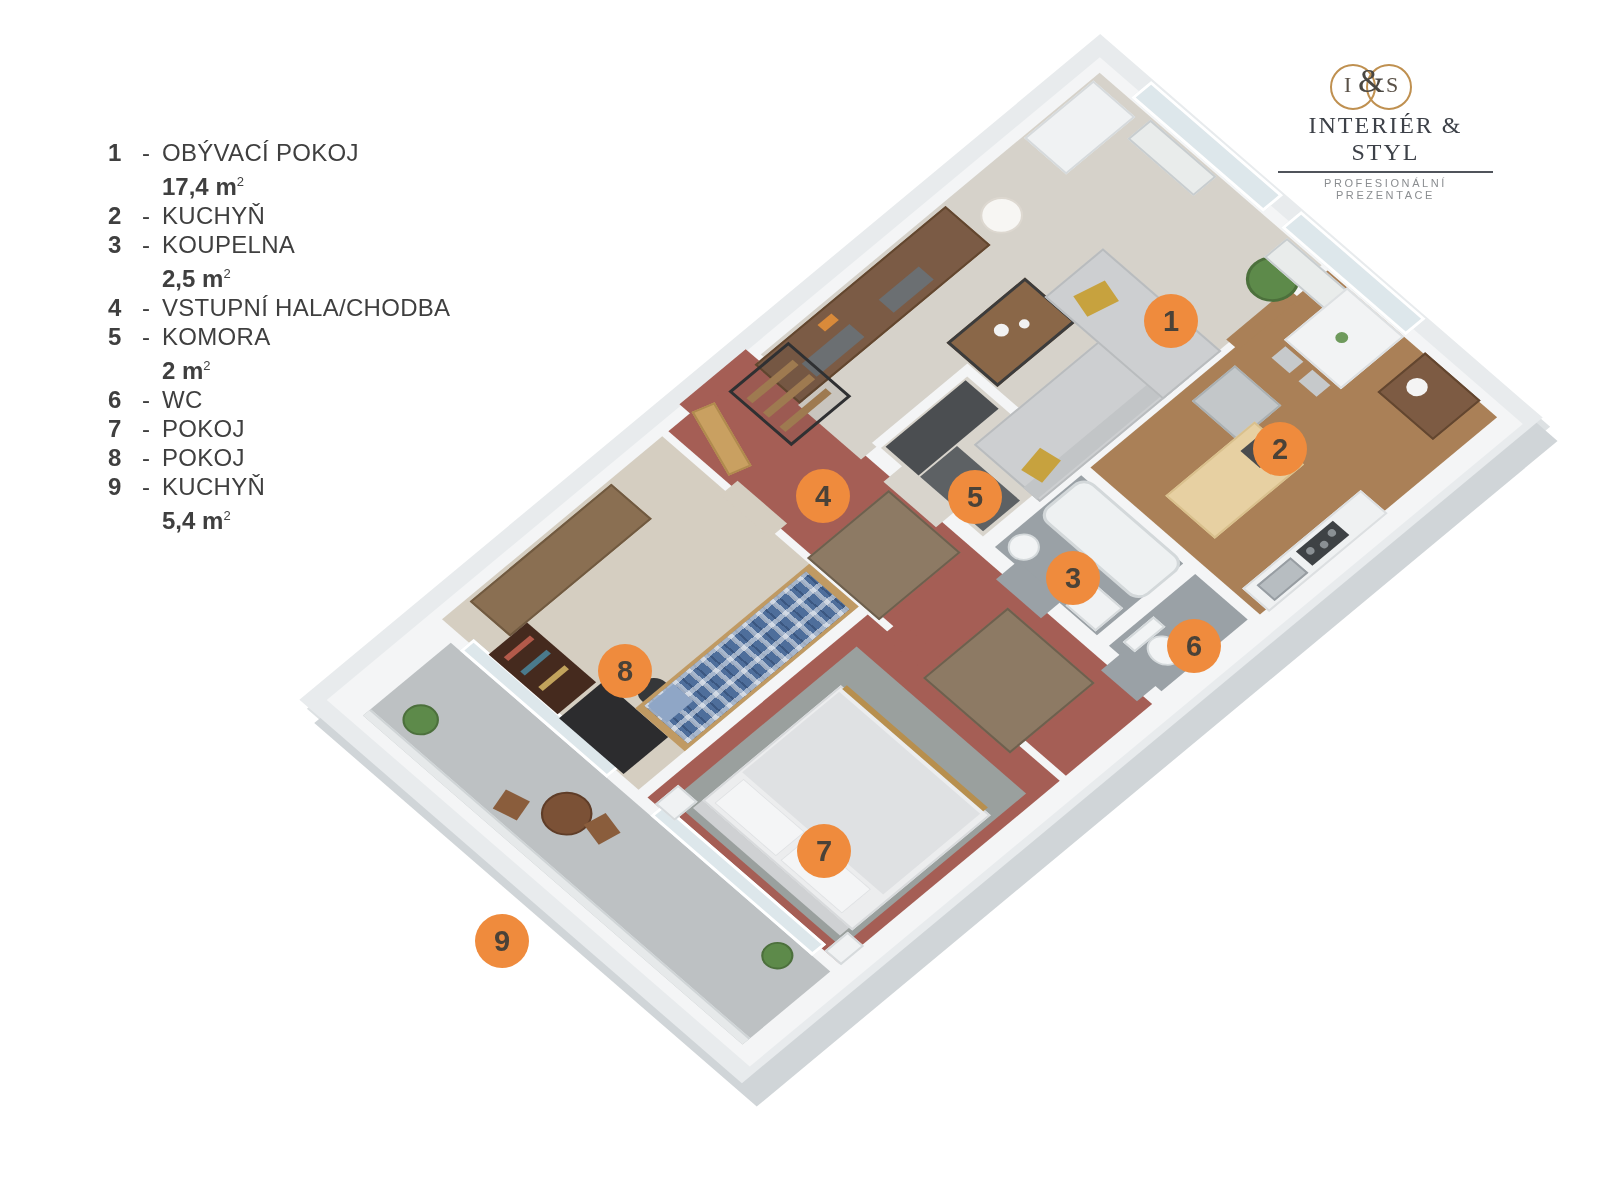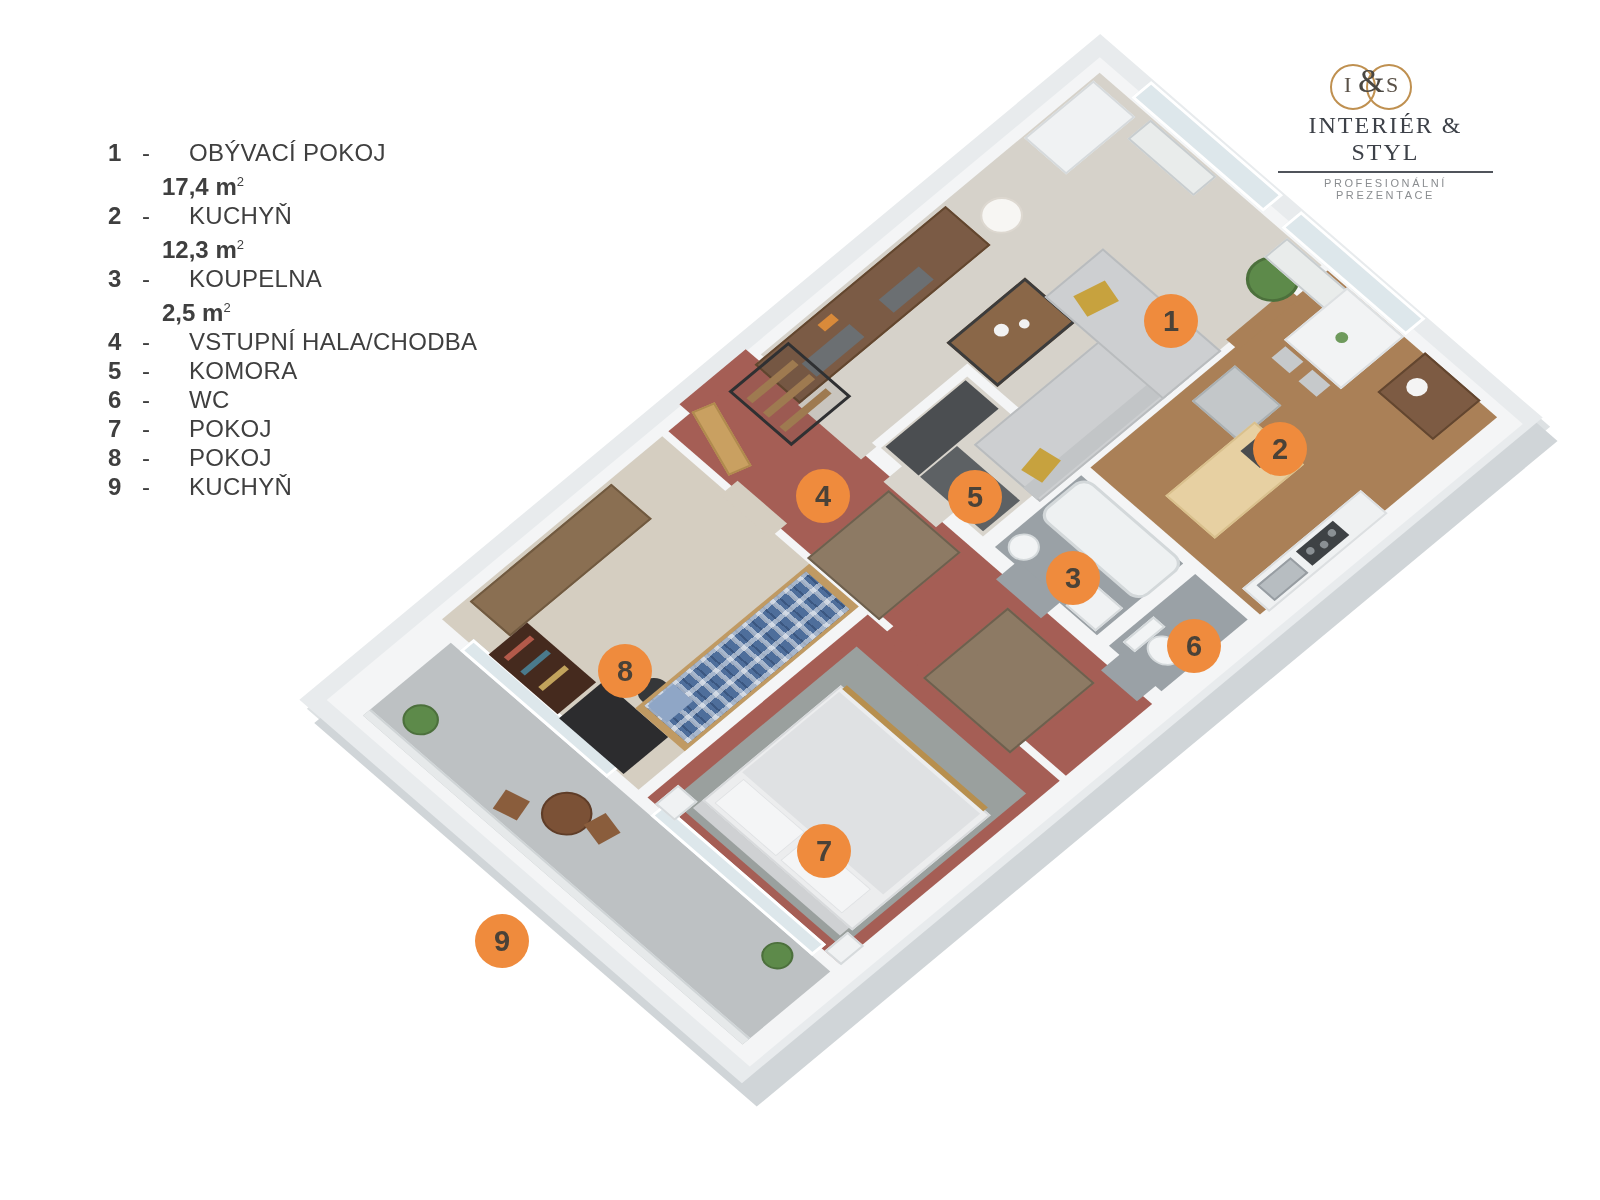--- a/index.html
+++ b/index.html
@@ -10,21 +10,21 @@
   .banner{position:absolute;left:88px;top:73px;width:428px;height:43px;background:#ef8e41;
           color:#5a4f43;font-size:26px;line-height:43px;padding-left:22px;letter-spacing:1px;
           box-shadow:0 1px 0 rgba(0,0,0,.08);}
 
   
   .legend{position:absolute;left:108px;top:138px;color:#3f3f3f;}
   .leg-item{line-height:29px;font-size:24px;}
   .leg-l1{display:flex;}
   .leg-num{width:34px;font-weight:bold;}
   .leg-dash{width:20px;}
-  .leg-nm{letter-spacing:.3px;margin-left:27px;}
+  .leg-nm{letter-spacing:.3px;}
   .leg-l2{padding-left:54px;font-weight:bold;}
   .leg-l2 sup{font-size:13px;font-weight:normal;}
 
   
   .footnote{position:absolute;left:110px;top:792px;font-size:20px;line-height:27px;color:#4c4c4c;}
 
   
   .logo{position:absolute;left:1278px;top:60px;width:215px;text-align:center;}
   .logo-mark{position:relative;height:52px;}
   .ring{position:absolute;top:4px;width:42px;height:42px;border:2px solid #bf9050;border-radius:50%;}
@@ -68,21 +68,20 @@
           <span class="leg-nm">OBÝVACÍ POKOJ</span>
         </div>
         <div class="leg-l2">17,4 m<sup>2</sup></div>
       </div>
       <div class="leg-item">
         <div class="leg-l1">
           <span class="leg-num">2</span>
           <span class="leg-dash">-</span>
           <span class="leg-nm">KUCHYŇ</span>
         </div>
-        <div class="leg-l2">12,3 m<sup>2</sup></div>
       </div>
       <div class="leg-item">
         <div class="leg-l1">
           <span class="leg-num">3</span>
           <span class="leg-dash">-</span>
           <span class="leg-nm">KOUPELNA</span>
         </div>
         <div class="leg-l2">2,5 m<sup>2</sup></div>
       </div>
       <div class="leg-item">
@@ -91,20 +90,21 @@
           <span class="leg-dash">-</span>
           <span class="leg-nm">VSTUPNÍ HALA/CHODBA</span>
         </div>
       </div>
       <div class="leg-item">
         <div class="leg-l1">
           <span class="leg-num">5</span>
           <span class="leg-dash">-</span>
           <span class="leg-nm">KOMORA</span>
         </div>
+        <div class="leg-l2">2 m<sup>2</sup></div>
       </div>
       <div class="leg-item">
         <div class="leg-l1">
           <span class="leg-num">6</span>
           <span class="leg-dash">-</span>
           <span class="leg-nm">WC</span>
         </div>
       </div>
       <div class="leg-item">
         <div class="leg-l1">
@@ -119,20 +119,21 @@
           <span class="leg-dash">-</span>
           <span class="leg-nm">POKOJ</span>
         </div>
       </div>
       <div class="leg-item">
         <div class="leg-l1">
           <span class="leg-num">9</span>
           <span class="leg-dash">-</span>
           <span class="leg-nm">KUCHYŇ</span>
         </div>
+        <div class="leg-l2">5,4 m<sup>2</sup></div>
       </div>
     </div>
 
 
   <div class="logo">
     <div class="logo-mark">
       <span class="ring ring-l"></span>
       <span class="ring ring-r"></span>
       <span class="mk mk-i">I</span>
       <span class="mk mk-amp">&amp;</span>

